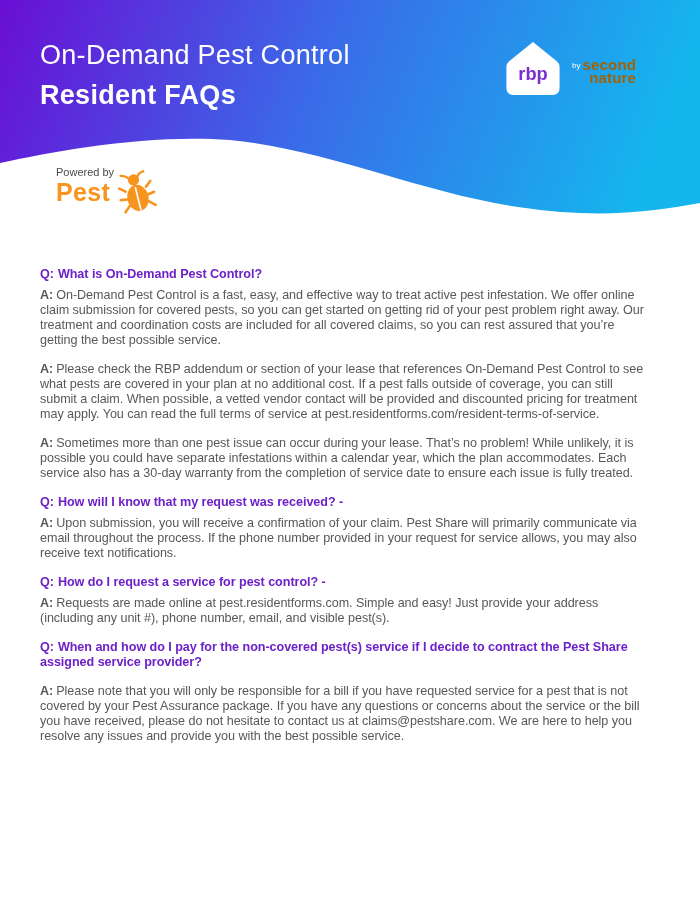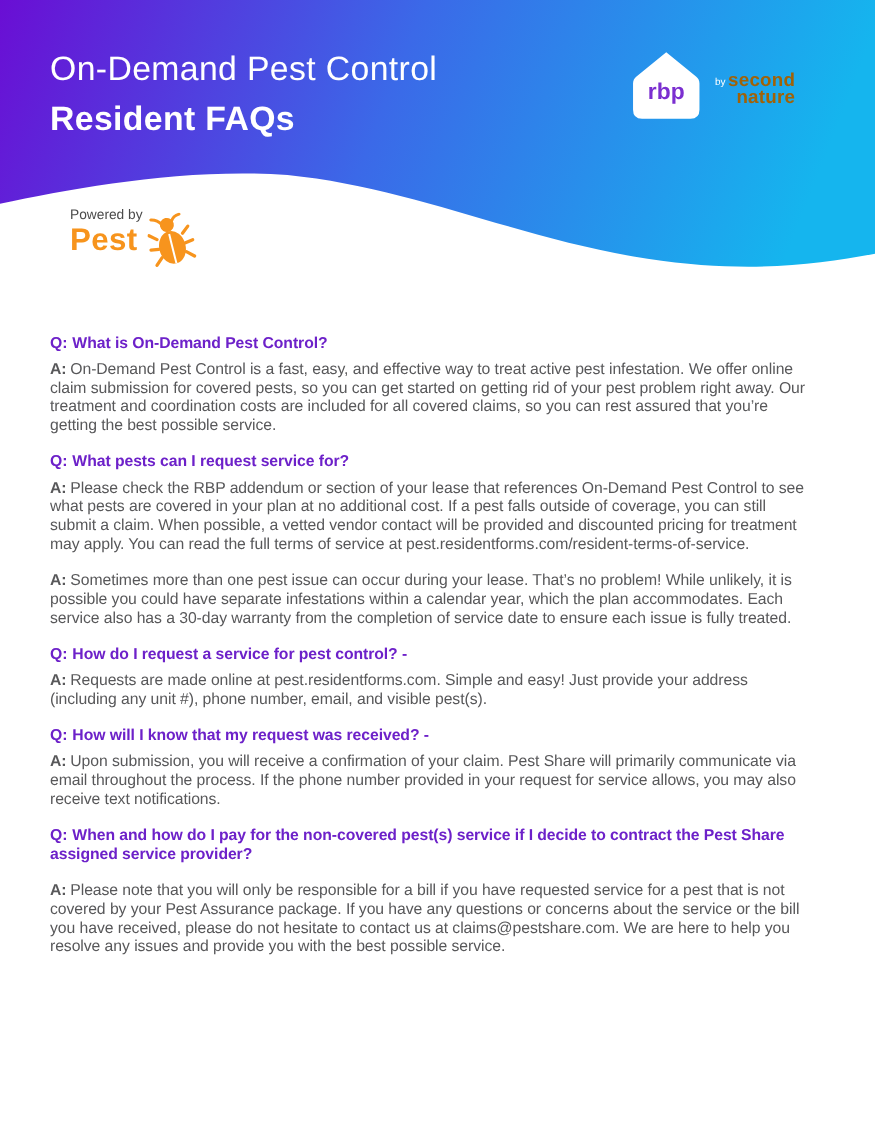--- a/index.html
+++ b/index.html
@@ -93,36 +93,35 @@
   </div>
 
   <main class="faq-list">
 
     <div class="faq-item">
       <div class="faq-q"><span class="qp">Q:</span><span>What is On-Demand Pest Control?</span></div>
       <p class="faq-a"><span class="ap">A:</span><span>On-Demand Pest Control is a fast, easy, and effective way to treat active pest infestation. We offer online claim submission for covered pests, so you can get started on getting rid of your pest problem right away. Our treatment and coordination costs are included for all covered claims, so you can rest assured that you’re getting the best possible service.</span></p>
     </div>
 
     <div class="faq-item">
-      <div class="faq-q"><span class="qp">Q:</span><span>What pests can I request service for?</span></div>
       <p class="faq-a"><span class="ap">A:</span><span>Please check the RBP addendum or section of your lease that references On-Demand Pest Control to see what pests are covered in your plan at no additional cost. If a pest falls outside of coverage, you can still submit a claim. When possible, a vetted vendor contact will be provided and discounted pricing for treatment may apply. You can read the full terms of service at pest.residentforms.com/resident-terms-of-service.</span></p>
     </div>
 
     <div class="faq-item">
       <p class="faq-a"><span class="ap">A:</span><span>Sometimes more than one pest issue can occur during your lease. That’s no problem! While unlikely, it is possible you could have separate infestations within a calendar year, which the plan accommodates. Each service also has a 30-day warranty from the completion of service date to ensure each issue is fully treated.</span></p>
     </div>
 
     <div class="faq-item">
-      <div class="faq-q"><span class="qp">Q:</span><span>How do I request a service for pest control? -</span></div>
-      <p class="faq-a"><span class="ap">A:</span><span>Requests are made online at pest.residentforms.com. Simple and easy! Just provide your address (including any unit #), phone number, email, and visible pest(s).</span></p>
+      <div class="faq-q"><span class="qp">Q:</span><span>How will I know that my request was received? -</span></div>
+      <p class="faq-a"><span class="ap">A:</span><span>Upon submission, you will receive a confirmation of your claim. Pest Share will primarily communicate via email throughout the process. If the phone number provided in your request for service allows, you may also receive text notifications.</span></p>
     </div>
 
     <div class="faq-item">
-      <div class="faq-q"><span class="qp">Q:</span><span>How will I know that my request was received? -</span></div>
-      <p class="faq-a"><span class="ap">A:</span><span>Upon submission, you will receive a confirmation of your claim. Pest Share will primarily communicate via email throughout the process. If the phone number provided in your request for service allows, you may also receive text notifications.</span></p>
+      <div class="faq-q"><span class="qp">Q:</span><span>How do I request a service for pest control? -</span></div>
+      <p class="faq-a"><span class="ap">A:</span><span>Requests are made online at pest.residentforms.com. Simple and easy! Just provide your address (including any unit #), phone number, email, and visible pest(s).</span></p>
     </div>
 
     <div class="faq-item">
     </div>
 
     <div class="faq-item">
       <div class="faq-q"><span class="qp">Q:</span><span>When and how do I pay for the non-covered pest(s) service if I decide to contract the Pest Share assigned service provider?</span></div>
     </div>
 
     <div class="faq-item">

